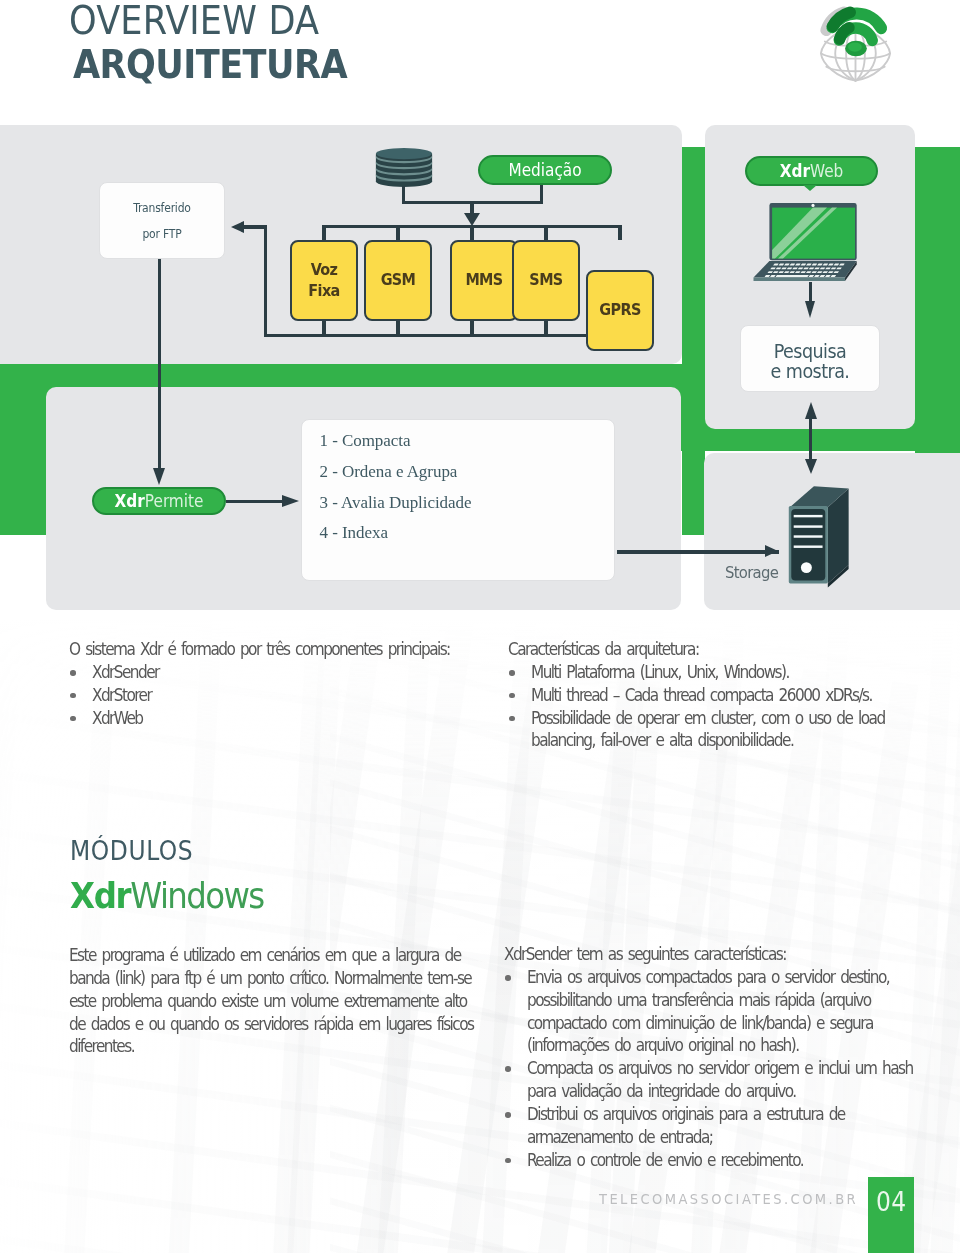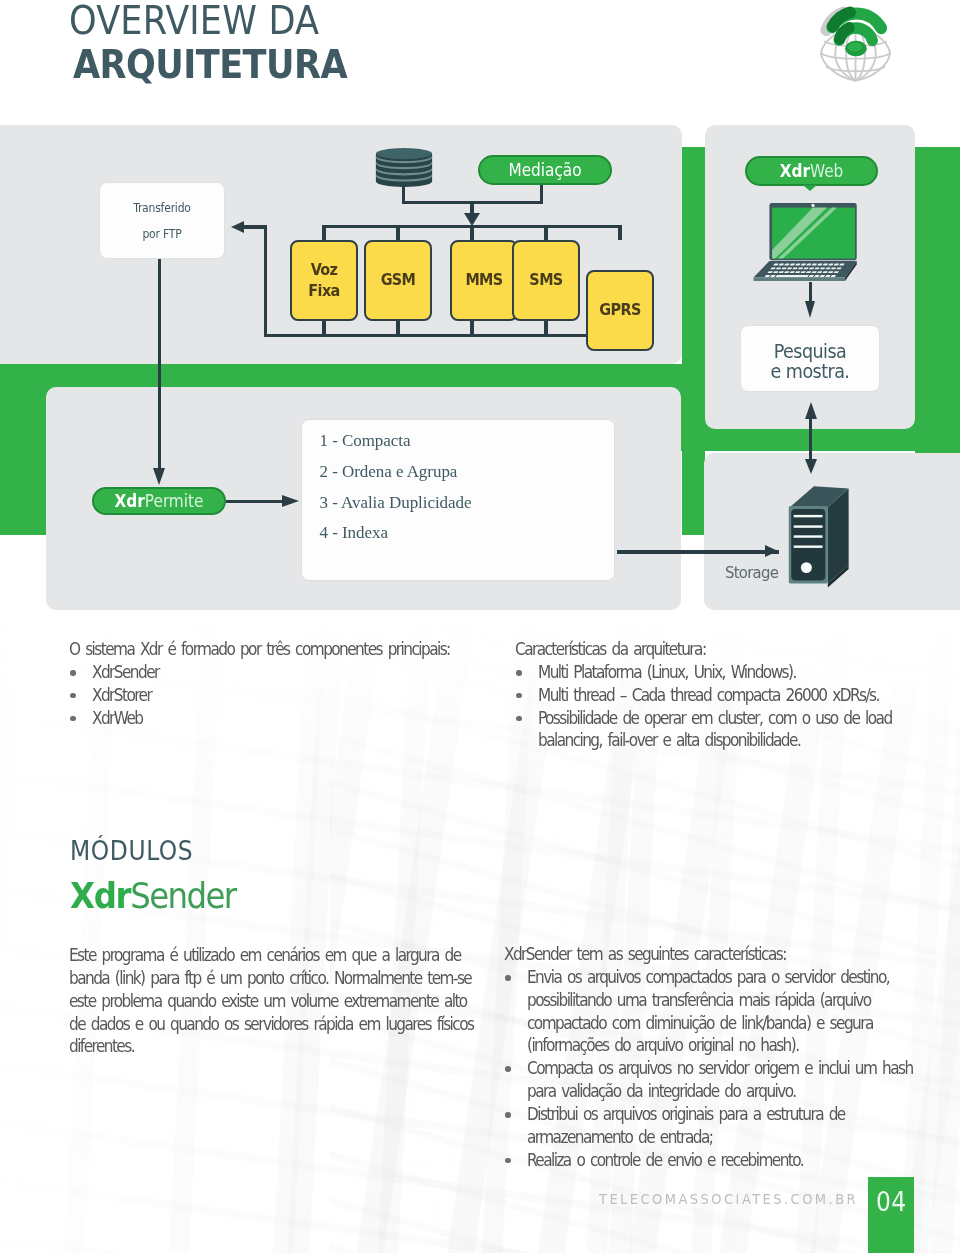--- a/index.html
+++ b/index.html
@@ -316,32 +316,32 @@
   </div>
 
   <div class="bodytext" style="left:69px;top:638px;width:420px;">
     <div>O sistema Xdr é formado por três componentes principais:</div>
     <ul>
       <li>XdrSender</li>
       <li>XdrStorer</li>
       <li>XdrWeb</li>
     </ul>
   </div>
-  <div class="bodytext" style="left:508px;top:638px;width:400px;margin-left:7px;">
+  <div class="bodytext" style="left:508px;top:638px;width:400px;">
     <div>Características da arquitetura:</div>
     <ul>
       <li>Multi Plataforma (Linux, Unix, Windows).</li>
       <li>Multi thread – Cada thread  compacta 26000 xDRs/s.</li>
       <li>Possibilidade de operar em cluster, com o uso de load balancing, fail-over e alta disponibilidade.</li>
     </ul>
   </div>
 
   <div class="modhead" style="left:70px;top:829px;">
     <div class="mh1">MÓDULOS</div>
-    <div class="mh2"><b>Xdr</b><span>Sender</span></div>
+    <div class="mh2"><b>Xdr</b><span>Windows</span></div>
   </div>
 
   <div class="bodytext" style="left:69px;top:944px;width:412px;">
     <div>Este programa é utilizado em cenários em que a largura de banda (link) para ftp é um ponto crítico. Normalmente tem-se este problema quando existe um volume extremamente alto de dados e ou quando os servidores rápida em lugares físicos diferentes.</div>
   </div>
   <div class="bodytext" style="left:504px;top:943px;width:410px;">
     <div>XdrSender tem as seguintes características:</div>
     <ul>
       <li>Envia os arquivos compactados para o servidor destino, possibilitando uma transferência mais rápida (arquivo compactado  com diminuição de link/banda) e segura (informações do arquivo original no hash).</li>
       <li>Compacta os arquivos no servidor origem e inclui um hash para validação da integridade do arquivo.</li>

